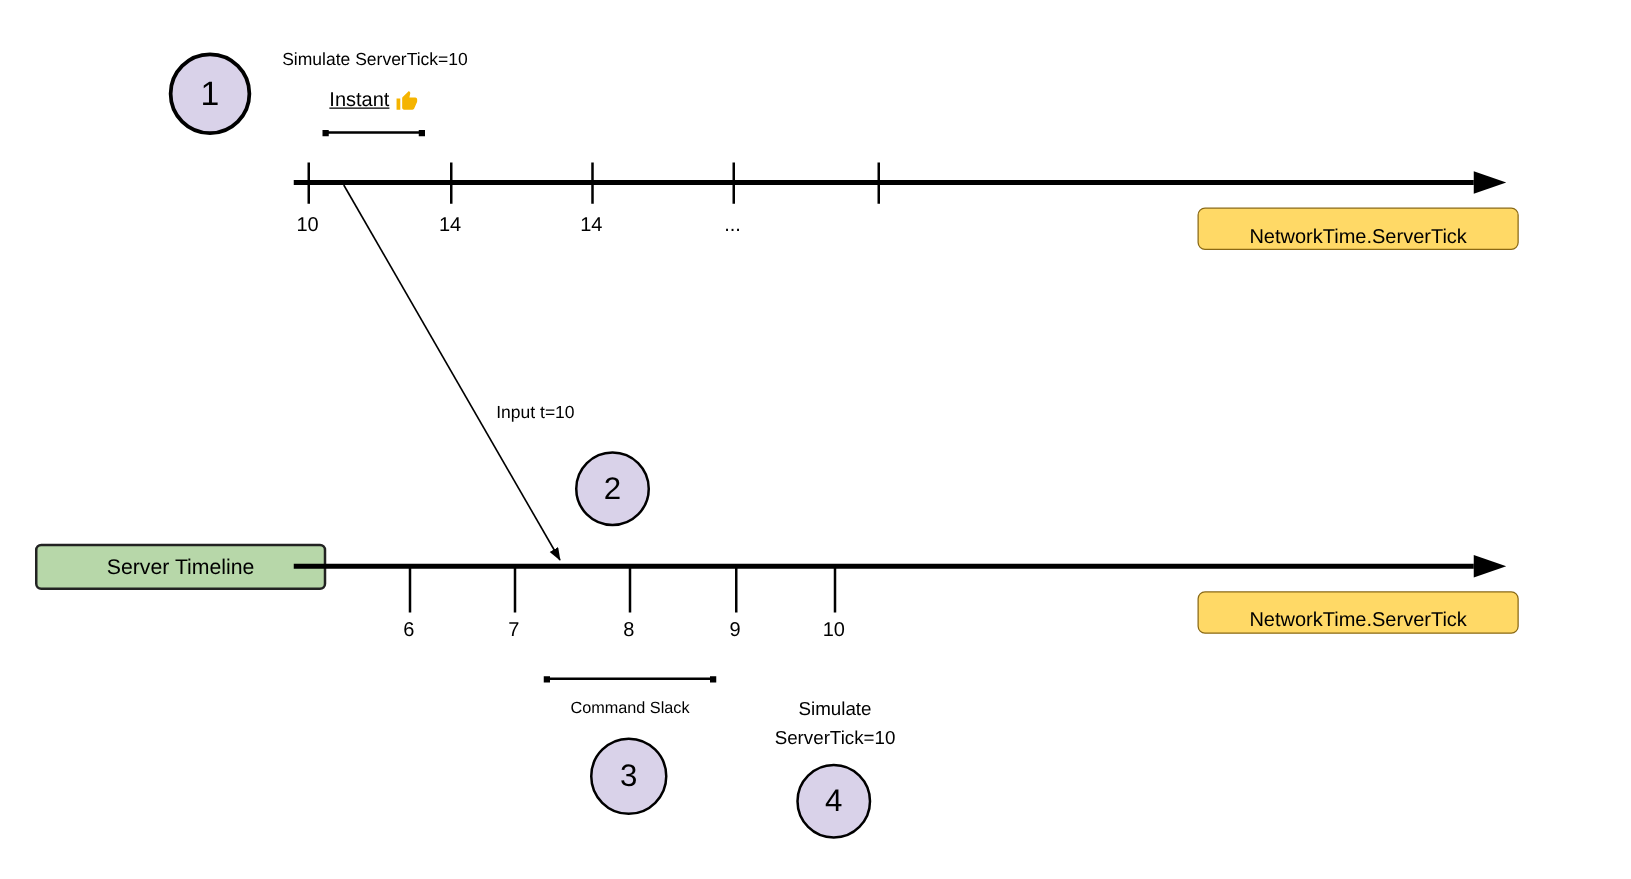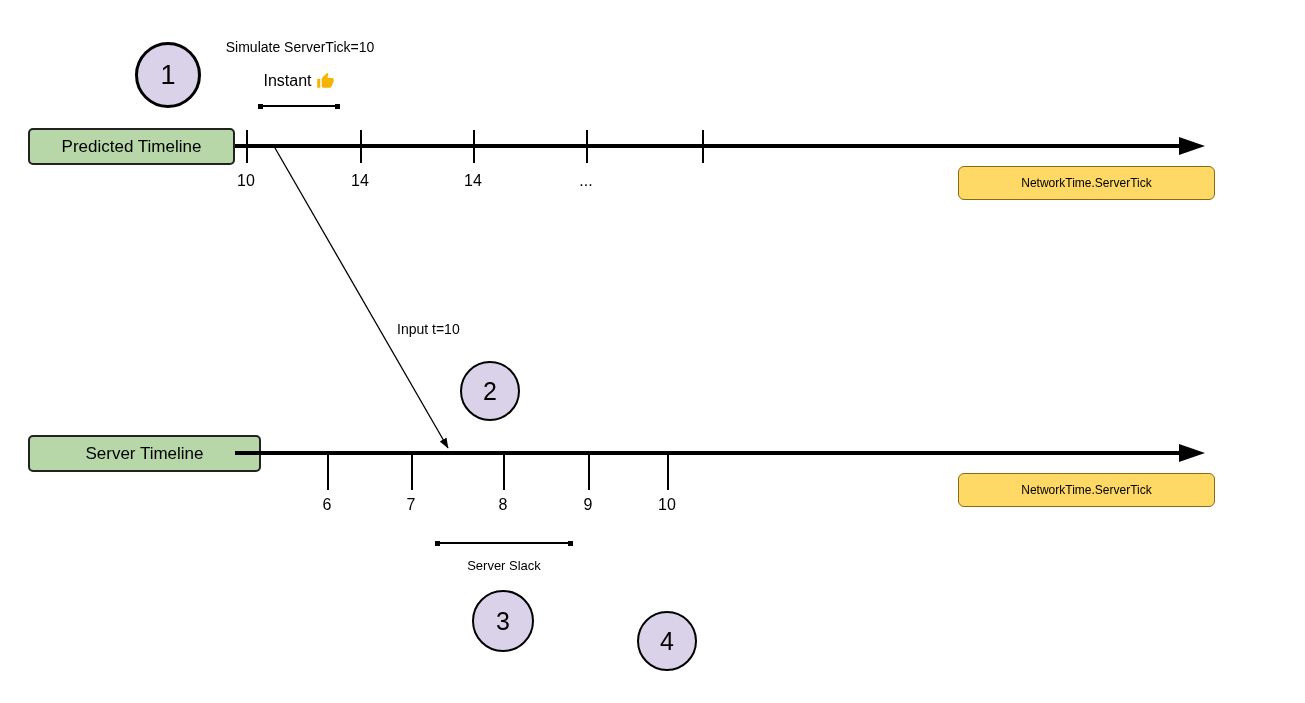--- a/index.html
+++ b/index.html
@@ -14,21 +14,21 @@
   .c1 { left:135px; top:42px;  width:66px; height:66px; font-size:27px; border-width:3px; }
   .c2 { left:460px; top:361px; width:60px; height:60px; }
   .c3 { left:472px; top:590px; width:62px; height:62px; }
   .c4 { left:637px; top:611px; width:60px; height:60px; }
 
   
   .label-box { position:absolute; display:flex; align-items:center; justify-content:center; white-space:nowrap; }
   .green  { background:var(--green-fill,#b7d7a9); border:2px solid var(--green-border,#222); border-radius:5px; font-size:17px; }
   .pt-box { left:28px; top:128px; width:207px; height:37px; }
   .sv-box { left:28px; top:435px; width:233px; height:37px; }
-  .yellow { background:var(--yellow-fill,#ffd966); border:1.5px solid var(--yellow-border,#8a6914); border-radius:6px; font-size:12px; }
+  .yellow { background:var(--yellow-fill,#ffd966); border:1.5px solid var(--yellow-border,#8a6914); border-radius:6px; font-size:16px;align-items:flex-end; }
   .pt-ybox { left:958px; top:166px; width:257px; height:34px; }
   .sv-ybox { left:958px; top:473px; width:257px; height:34px; }
 
   
   .tl-line { position:absolute; background:var(--line,#000); height:3.5px; }
   .pt-line { left:235px; top:144px; width:944px; }
   .sv-line { left:235px; top:451px; width:944px; }
   .tl-arrow { position:absolute; width:0; height:0; border-top:9px solid transparent;
               border-bottom:9px solid transparent; border-left:26px solid var(--line,#000); }
   .pt-arrow { left:1179px; top:137px; }
@@ -39,21 +39,21 @@
   .tick-pt { top:130px; height:33px; }
   .tick-sv { top:453px; height:37px; }
   .tick-label { position:absolute; transform:translateX(-50%); font-size:16px; }
   .tlabel-pt { top:172px; }
   .tlabel-sv { top:496px; }
 
   
   .txt { position:absolute; }
   .t-step1-title { left:300px; top:39px; transform:translateX(-50%); font-size:14px; white-space:nowrap; }
   .t-step1-sub   { left:299px; top:72px; transform:translateX(-50%); font-size:16px; white-space:nowrap;
-                   display:flex; align-items:center; gap:5px; }
+                   display:flex; align-items:center; gap:5px;text-decoration:underline; }
   .thumb { width:18px; height:18px; }
   .t-input  { left:397px; top:321px; font-size:14px; white-space:nowrap; }
   .t-cslack { left:504px; top:558px; transform:translateX(-50%); font-size:13px; white-space:nowrap; }
   .t-step4  { left:668px; top:556px; transform:translateX(-50%); font-size:15px; text-align:center;
               line-height:23px; white-space:nowrap; }
 
   
   .measure { position:absolute; height:2px; background:var(--line,#000); }
   .m1 { left:259px; top:105px; width:80px; }
   .m2 { left:436px; top:542px; width:136px; }
@@ -75,23 +75,20 @@
     <span>Instant</span>
     <svg class="thumb" viewBox="0 0 24 24">
       <path fill="#f5b400" d="M1 21h4V9H1v12zm22-11c0-1.1-.9-2-2-2h-6.31l.95-4.57.03-.32c0-.41-.17-.79-.44-1.06L14.17 1 7.59 7.59C7.22 7.95 7 8.45 7 9v10c0 1.1.9 2 2 2h9c.83 0 1.54-.5 1.84-1.22l3.02-7.05c.09-.23.14-.47.14-.73v-2z"></path>
     </svg>
   </div>
   <div class="measure m1">
     <span class="mend l"></span>
     <span class="mend r"></span>
   </div>
 
-  <div class="label-box green pt-box">
-    <span>Predicted Timeline</span>
-  </div>
   <div class="tl-line pt-line"></div>
   <div class="tl-arrow pt-arrow"></div>
   <div class="label-box yellow pt-ybox">
     <span>NetworkTime.ServerTick</span>
   </div>
 
   <svg class="overlay" width="1305" height="703">
     <defs>
       <marker id="arrow-small" markerWidth="12" markerHeight="10" refX="7.5" refY="3" orient="auto" markerUnits="strokeWidth">
         <path d="M0,0 L8,3 L0,6 z" fill="#000"></path>
@@ -110,25 +107,29 @@
   <div class="tl-line sv-line"></div>
   <div class="tl-arrow sv-arrow"></div>
   <div class="label-box yellow sv-ybox">
     <span>NetworkTime.ServerTick</span>
   </div>
 
   <div class="measure m2">
     <span class="mend l"></span>
     <span class="mend r"></span>
   </div>
-  <div class="txt t-cslack">Server Slack</div>
+  <div class="txt t-cslack">Command Slack</div>
   <div class="circle c3">
     <span>3</span>
   </div>
 
+  <div class="txt t-step4">
+    <div>Simulate</div>
+    <div>ServerTick=10</div>
+  </div>
   <div class="circle c4">
     <span>4</span>
   </div>
 
 <div class="tick tick-pt" style="left: 246px;"></div>
     <div class="tick-label tlabel-pt" style="left: 246px;">10</div>
     <div class="tick tick-pt" style="left: 360px;"></div>
     <div class="tick-label tlabel-pt" style="left: 360px;">14</div>
     <div class="tick tick-pt" style="left: 473px;"></div>
     <div class="tick-label tlabel-pt" style="left: 473px;">14</div>

